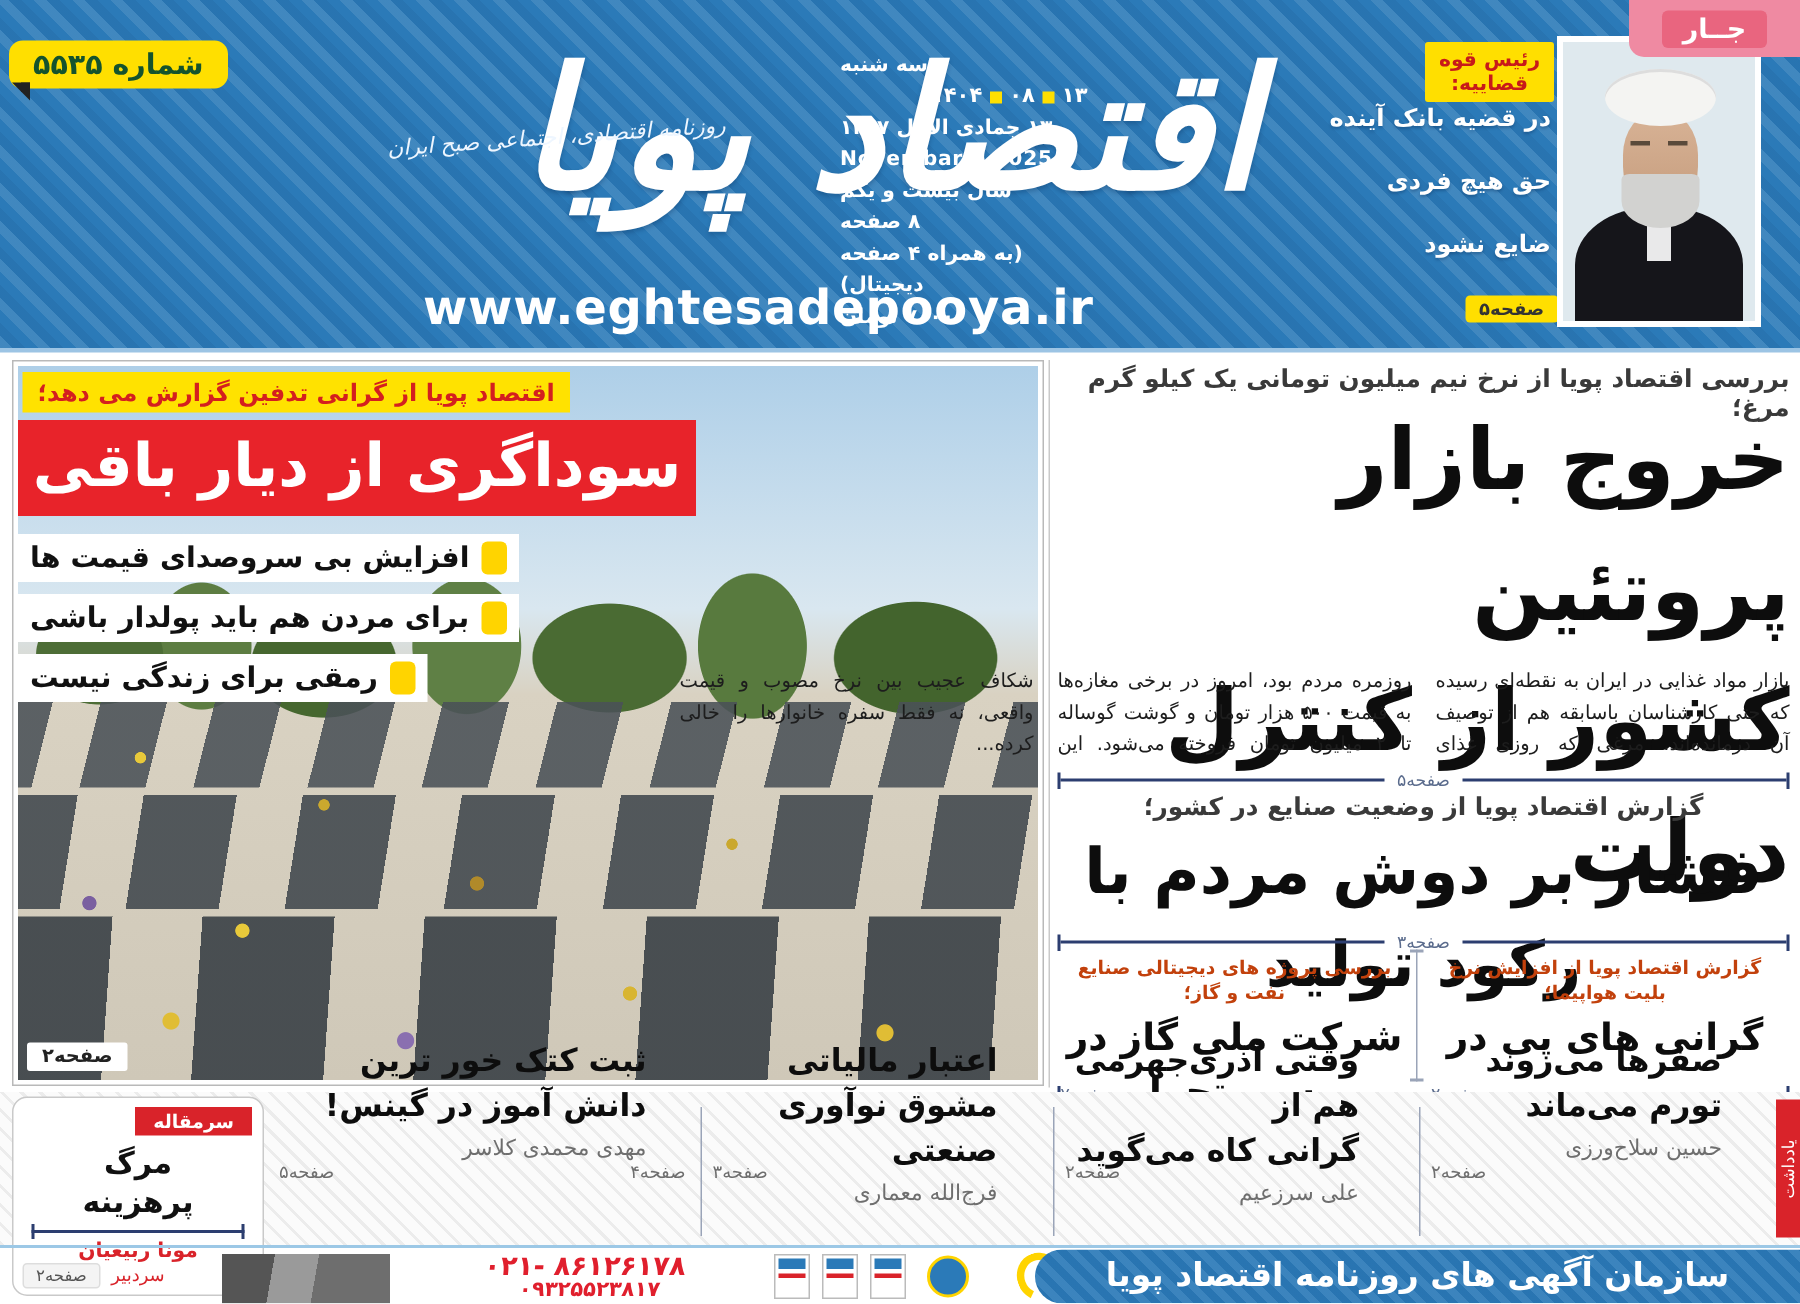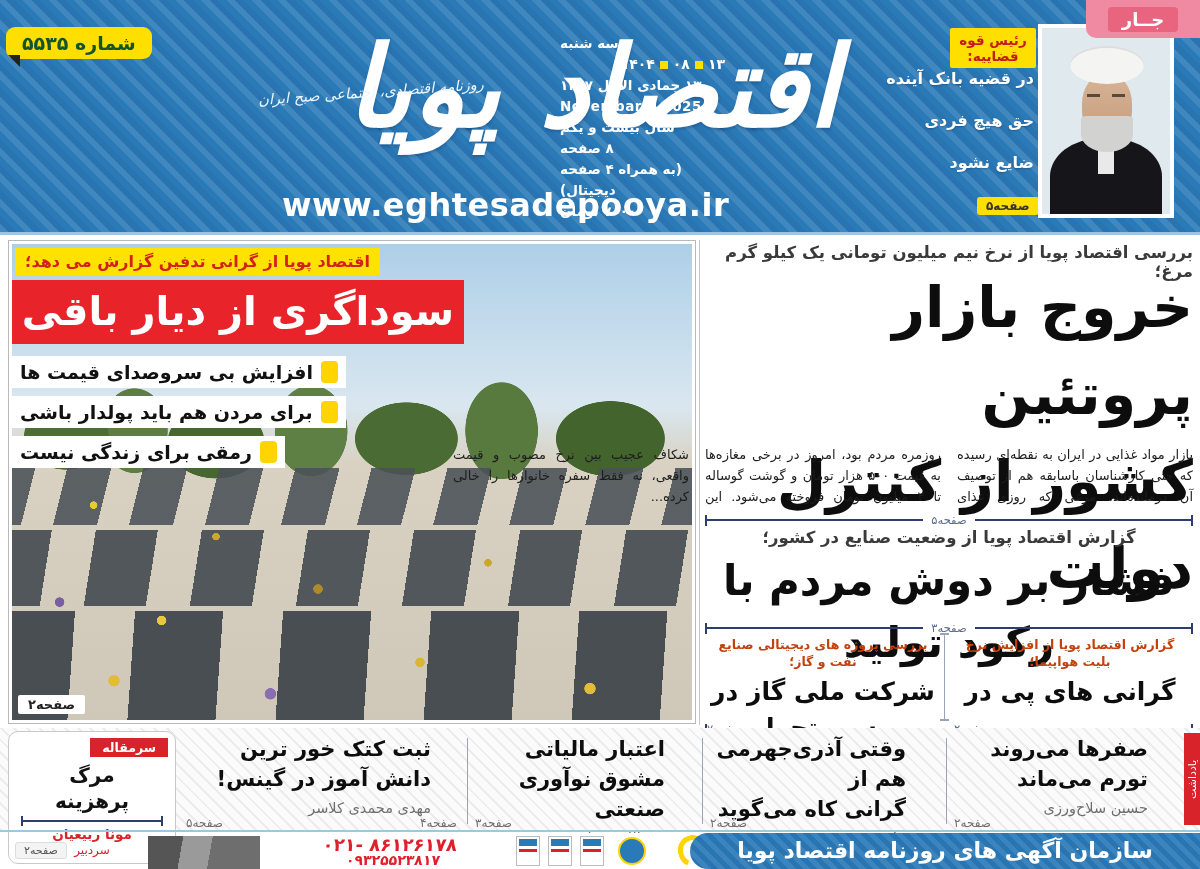--- a/index.html
+++ b/index.html
@@ -102,21 +102,21 @@
   .sub-story .h { direction:rtl; font-size:25px; font-weight:bold; color:#0d0d0d; text-align:center; line-height:36px; margin-top:4px; }
   .sub-story .pg { position:absolute; left:2px; top:80px; font-size:11.5px; color:#5a6b8c; direction:rtl; }
   .sub-vrule { position:absolute; left:944px; top:633px; width:1px; height:88px; background:#9aa4b8; }
   .sub-vrule::before, .sub-vrule::after { content:""; position:absolute; left:-4px; width:9px; height:2px; background:#9aa4b8; }
   .sub-vrule::before { top:0; } .sub-vrule::after { bottom:0; }
 
   
   .notes-row { position:absolute; left:0; top:728px; width:1200px; height:102px;
     background:repeating-linear-gradient(45deg, #ececec 0 2px, #fbfbfb 2px 9px); }
   .note-vrule { position:absolute; top:738px; width:1px; height:86px; background:#9aa4b8; }
-  .note { position:absolute; top:734px; height:96px; }
+  .note { position:absolute; top:692px; height:96px; }
   .note .h { direction:rtl; text-align:right; font-size:21px; font-weight:bold; color:#0d0d0d; line-height:30px; padding-right:34px; }
   .note .a { direction:rtl; text-align:right; font-size:14.5px; color:#6e6e6e; padding-right:34px; margin-top:6px; }
   .note .pg { position:absolute; left:4px; bottom:0; font-size:12px; color:#6e6e6e; direction:rtl; }
   .note .pg2 { position:absolute; right:8px; bottom:0; font-size:12px; color:#6e6e6e; direction:rtl; }
   .note-tab { position:absolute; left:1184px; top:733px; width:17px; height:92px; background:#d9232a; color:#fff;
     writing-mode:vertical-rl; transform:rotate(180deg); font-size:11px; text-align:center; line-height:17px; direction:rtl; }
 
   
   .editorial { position:absolute; left:8px; top:731px; width:168px; height:133px; background:#fff; border:1px solid #c9c9c9; border-radius:10px; }
   .ed-tab { position:absolute; right:7px; top:6px; background:#d9232a; color:#fff; font-size:12.5px; font-weight:bold; padding:2px 12px; direction:rtl; }

